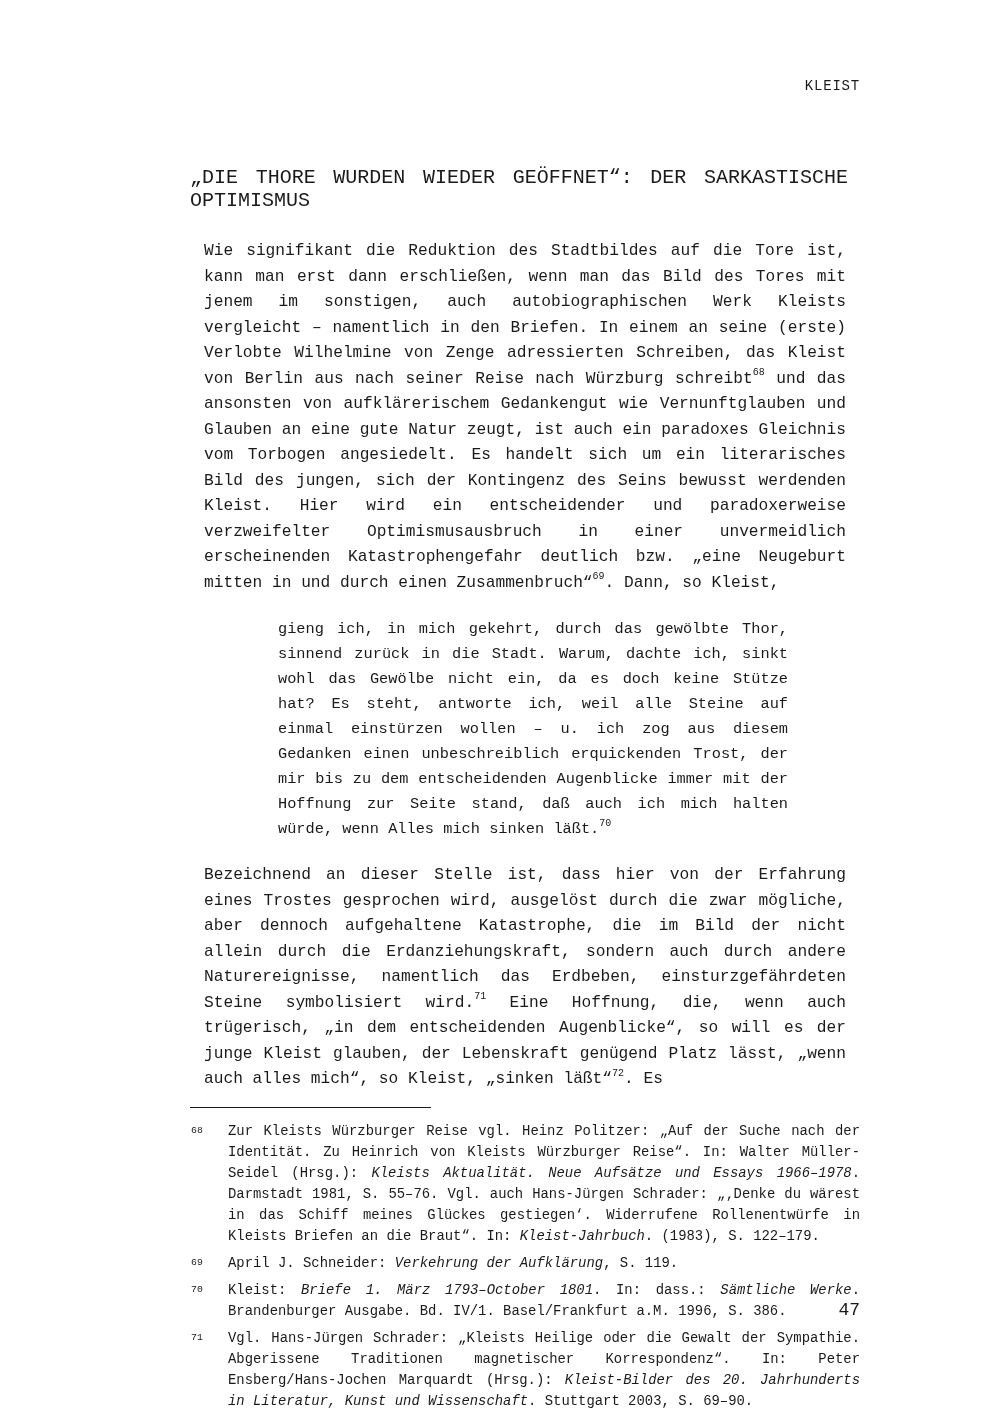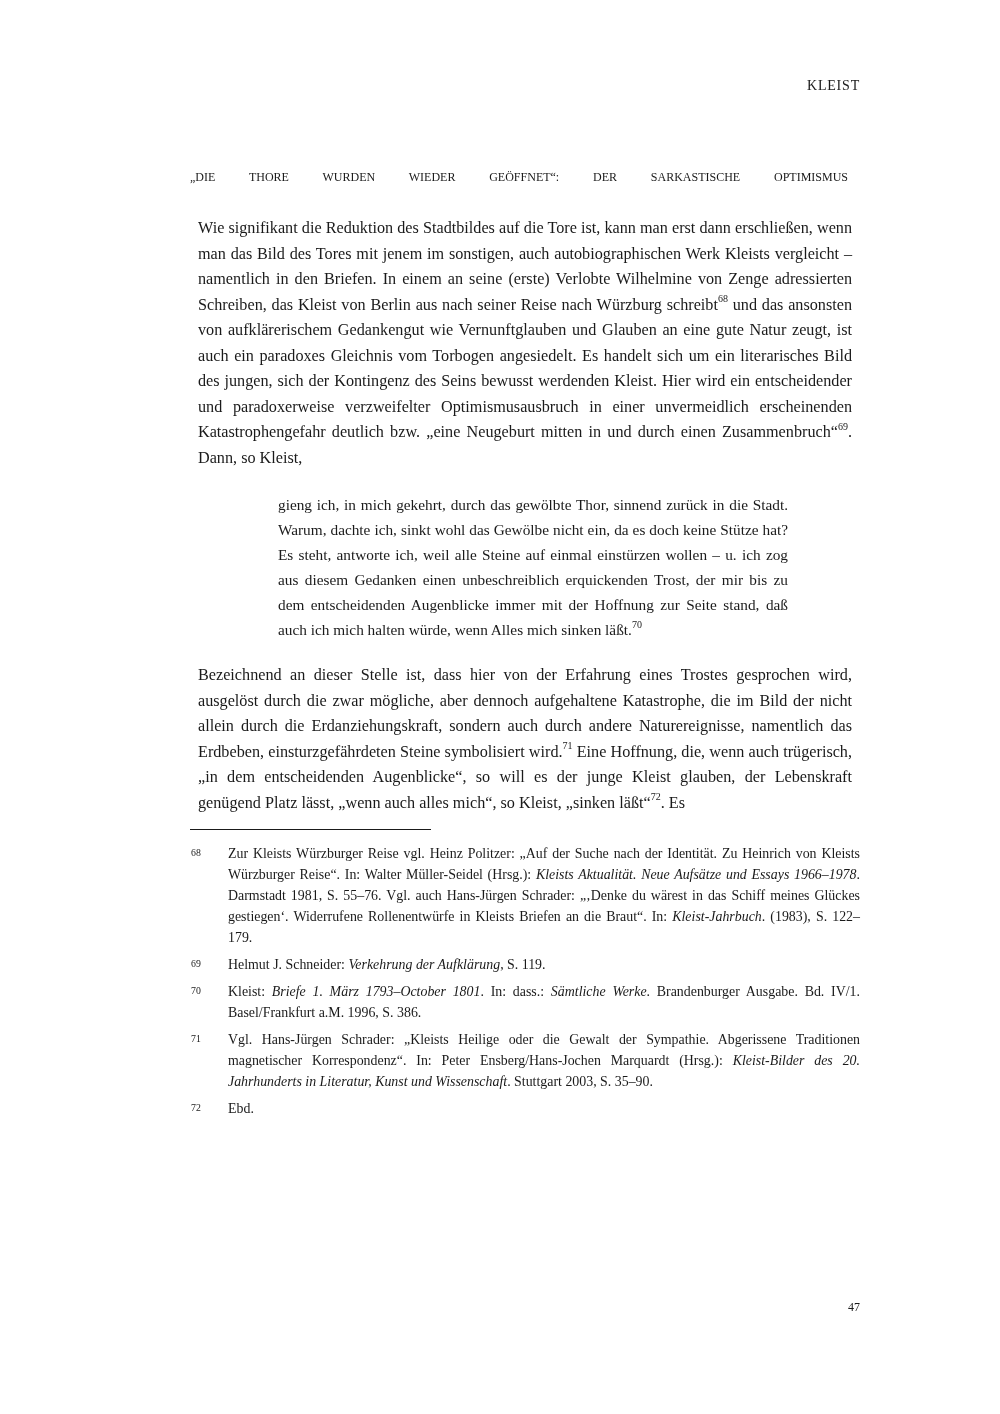--- a/index.html
+++ b/index.html
@@ -2,44 +2,44 @@
 <html lang="de"><head>
 <meta charset="utf-8">
 <style>
   html, body { margin: 0; padding: 0; background: #ffffff; }
   .page {
     position: relative;
     width: 1000px;
     height: 1414px;
     background: #ffffff;
     color: #1a1a1a;
-    font-family: Liberation Serif, serif;
+    font-family: Liberation Mono, monospace;
     overflow: hidden;
   }
   .running-header {
     position: absolute;
     top: 78px;
     right: 140px;
     font-size: 14px;
     letter-spacing: 0.8px;
   }
   .content {
     position: absolute;
     left: 190px;
     top: 166px;
     width: 670px;
   }
-  .title { font-size: 12px; line-height: 23px; margin: 0 12px 27px 0; }
+  .title { font-size: 20px; line-height: 23px; margin: 0 12px 27px 0; }
   .title-line1 { text-align: justify; text-align-last: justify; }
   .title-line2 { padding-left: 38px; }
   p.body-par {
     font-size: 16.2px;
     line-height: 25.5px;
     text-align: justify;
-    margin: 8px;
+    margin: 14px;
   }
   sup.ref {
     font-size: 10px;
     line-height: 0;
     position: relative;
     top: -1px;
     vertical-align: super;
   }
   blockquote.quote {
     margin: 21px 72px 21px 88px;
@@ -65,21 +65,21 @@
     position: absolute;
     left: 1px;
     top: -1px;
     font-size: 9.8px;
   }
   .footnote i { font-style: italic; }
   .page-number {
     position: absolute;
     top: 1300px;
     right: 140px;
-    font-size: 12px;
+    font-size: 18px;
   }
 </style>
 </head>
 <body>
 
 <div class="page">
 
   <div class="running-header">KLEIST</div>
 
   <div class="content">
@@ -91,25 +91,25 @@
     <p class="body-par"><span>Wie signifikant die Reduktion des Stadtbildes auf die Tore ist, kann man erst dann erschließen, wenn man das Bild des Tores mit jenem im sonstigen, auch autobiographischen Werk Kleists vergleicht – namentlich in den Briefen. In einem an seine (erste) Verlobte Wilhelmine von Zenge adressierten Schreiben, das Kleist von Berlin aus nach seiner Reise nach Würzburg schreibt</span><sup class="ref">68</sup><span> und das ansonsten von aufklärerischem Gedankengut wie Vernunftglauben und Glauben an eine gute Natur zeugt, ist auch ein paradoxes Gleichnis vom Torbogen angesiedelt. Es handelt sich um ein literarisches Bild des jungen, sich der Kontingenz des Seins bewusst werdenden Kleist. Hier wird ein entscheidender und paradoxerweise verzweifelter Optimismusausbruch in einer unvermeidlich erscheinenden Katastrophengefahr deutlich bzw. „eine Neugeburt mitten in und durch einen Zusammenbruch“</span><sup class="ref">69</sup><span>. Dann, so Kleist,</span></p>
 
     <blockquote class="quote"><span>gieng ich, in mich gekehrt, durch das gewölbte Thor, sinnend zurück in die Stadt. Warum, dachte ich, sinkt wohl das Gewölbe nicht ein, da es doch keine Stütze hat? Es steht, antworte ich, weil alle Steine auf einmal einstürzen wollen – u. ich zog aus diesem Gedanken einen unbeschreiblich erquickenden Trost, der mir bis zu dem entscheidenden Augenblicke immer mit der Hoffnung zur Seite stand, daß auch ich mich halten würde, wenn Alles mich sinken läßt.</span><sup class="ref">70</sup></blockquote>
 
     <p class="body-par"><span>Bezeichnend an dieser Stelle ist, dass hier von der Erfahrung eines Trostes gesprochen wird, ausgelöst durch die zwar mögliche, aber dennoch aufgehaltene Katastrophe, die im Bild der nicht allein durch die Erdanziehungskraft, sondern auch durch andere Naturereignisse, namentlich das Erdbeben, einsturzgefährdeten Steine symbolisiert wird.</span><sup class="ref">71</sup><span> Eine Hoffnung, die, wenn auch trügerisch, „in dem entscheidenden Augenblicke“, so will es der junge Kleist glauben, der Lebenskraft genügend Platz lässt, „wenn auch alles mich“, so Kleist, „sinken läßt“</span><sup class="ref">72</sup><span>. Es</span></p>
 
     <div class="fn-rule"></div>
 
     <div class="footnote"><span class="fn-num">68</span><span>Zur Kleists Würzburger Reise vgl. Heinz Politzer: „Auf der Suche nach der Identität. Zu Heinrich von Kleists Würzburger Reise“. In: Walter Müller-Seidel (Hrsg.): </span><i>Kleists Aktualität. Neue Aufsätze und Essays 1966–1978</i><span>. Darmstadt 1981, S. 55–76. Vgl. auch Hans-Jürgen Schrader: „‚Denke du wärest in das Schiff meines Glückes gestiegen‘. Widerrufene Rollenentwürfe in Kleists Briefen an die Braut“. In: </span><i>Kleist-Jahrbuch</i><span>. (1983), S. 122–179.</span></div>
 
-    <div class="footnote"><span class="fn-num">69</span><span>Helmut J. Schneider: </span><i>Verkehrung der Aufklärung</i><span>, S. 119.</span></div>
+    <div class="footnote"><span class="fn-num">69</span><span>April J. Schneider: </span><i>Verkehrung der Aufklärung</i><span>, S. 119.</span></div>
 
     <div class="footnote"><span class="fn-num">70</span><span>Kleist: </span><i>Briefe 1. März 1793–October 1801</i><span>. In: dass.: </span><i>Sämtliche Werke</i><span>. Brandenburger Ausgabe. Bd. IV/1. Basel/Frankfurt a.M. 1996, S. 386.</span></div>
 
-    <div class="footnote"><span class="fn-num">71</span><span>Vgl. Hans-Jürgen Schrader: „Kleists Heilige oder die Gewalt der Sympathie. Abgerissene Traditionen magnetischer Korrespondenz“. In: Peter Ensberg/Hans-Jochen Marquardt (Hrsg.): </span><i>Kleist-Bilder des 20. Jahrhunderts in Literatur, Kunst und Wissenschaft</i><span>. Stuttgart 2003, S. 35–90.</span></div>
+    <div class="footnote"><span class="fn-num">71</span><span>Vgl. Hans-Jürgen Schrader: „Kleists Heilige oder die Gewalt der Sympathie. Abgerissene Traditionen magnetischer Korrespondenz“. In: Peter Ensberg/Hans-Jochen Marquardt (Hrsg.): </span><i>Kleist-Bilder des 20. Jahrhunderts in Literatur, Kunst und Wissenschaft</i><span>. Stuttgart 2003, S. 69–90.</span></div>
 
     <div class="footnote"><span class="fn-num">72</span><span>Ebd.</span></div>
 
   </div>
 
   <div class="page-number">47</div>
 
 </div>
 
 </body></html>

